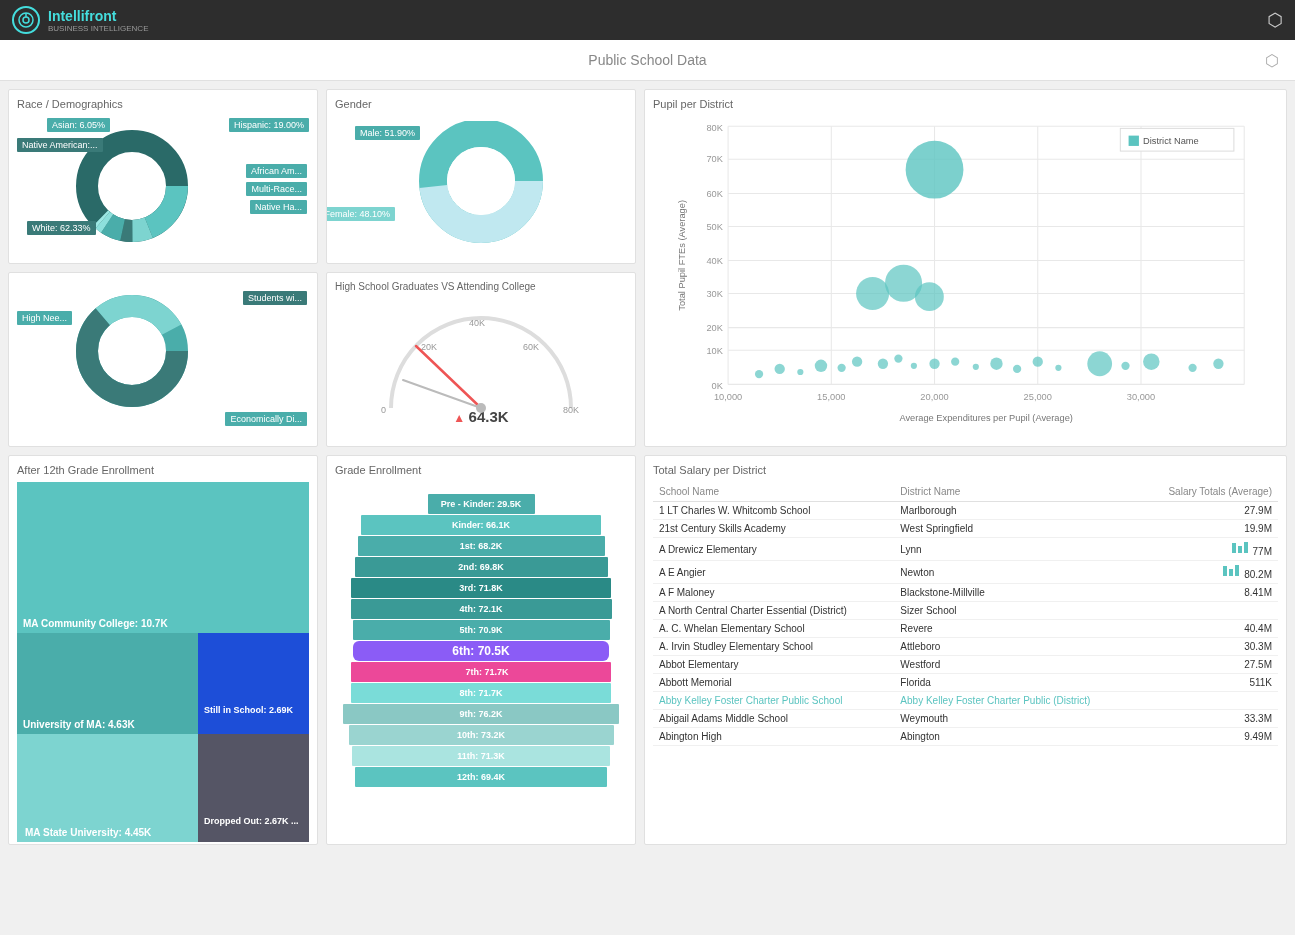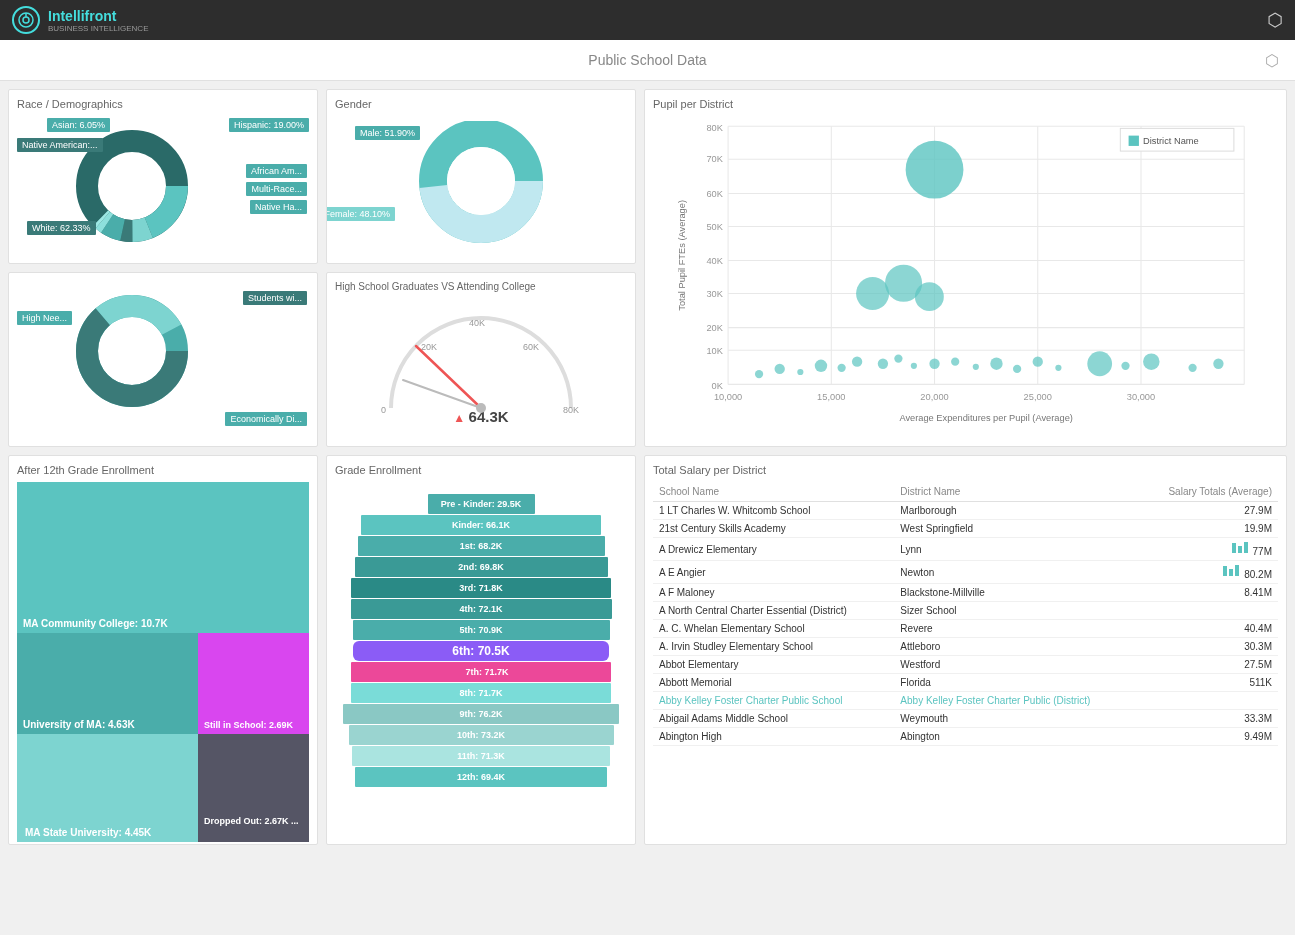--- a/index.html
+++ b/index.html
@@ -281,21 +281,21 @@
       <div style="position: relative; height: 360px; overflow: hidden;">
 
         <div style="position: absolute; top: 0; left: 0; width: 100%; height: 42%; background: #5bc4c0; display: flex; align-items: flex-end; padding: 4px 6px;">
           <span style="color: #fff; font-size: 10px; font-weight: bold;">MA Community College: 10.7K</span>
         </div>
 
         <div style="position: absolute; top: 42%; left: 0; width: 62%; height: 28%; background: #4aadaa; display: flex; align-items: flex-end; padding: 4px 6px;">
           <span style="color: #fff; font-size: 10px; font-weight: bold;">University of MA: 4.63K</span>
         </div>
 
-        <div style="position: absolute; top: 42%; left: 62%; width: 38%; height: 28%; background: #d946ef; display: flex; align-items: flex-end; padding: 4px 6px;">
+        <div style="position: absolute; top: 42%; left: 62%; width: 38%; height: 28%; background: #1d4ed8; display: flex; align-items: flex-end; padding: 19px 6px;">
           <span style="color: #fff; font-size: 9px; font-weight: bold;">Still in School: 2.69K</span>
         </div>
 
         <div style="position: absolute; top: 70%; left: 0; width: 62%; height: 30%; background: #7dd4d0; display: flex; align-items: flex-end; padding: 4px 8px;">
           <span style="color: #fff; font-size: 10px; font-weight: bold;">MA State University: 4.45K</span>
         </div>
 
         <div style="position: absolute; top: 70%; left: 62%; width: 38%; height: 30%; background: #555565; display: flex; align-items: flex-end; padding: 16px 6px;">
           <span style="color: #fff; font-size: 9px; font-weight: bold;">Dropped Out: 2.67K ...</span>
         </div>

